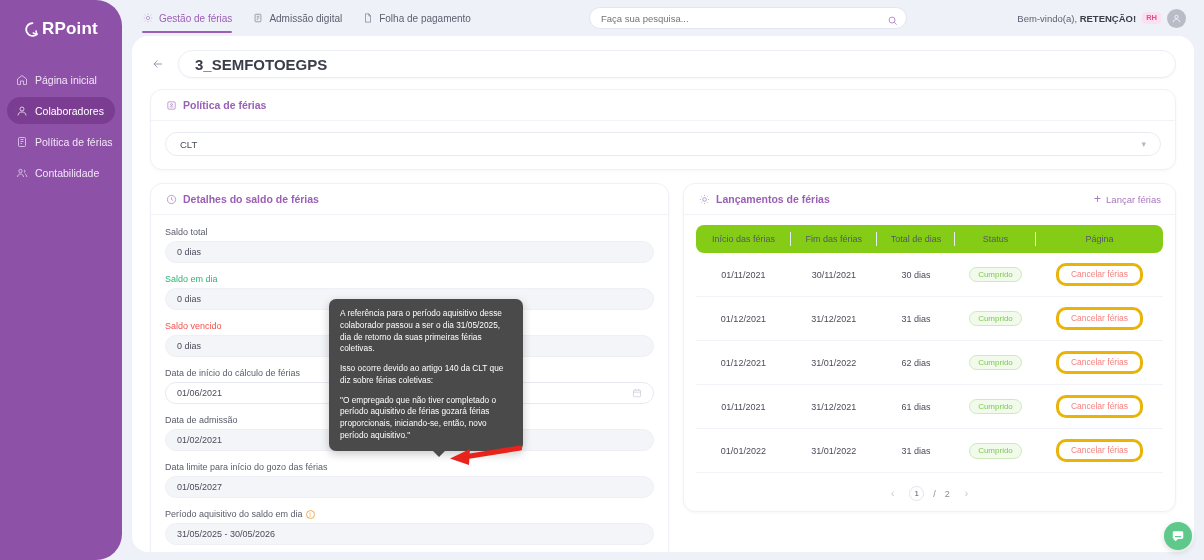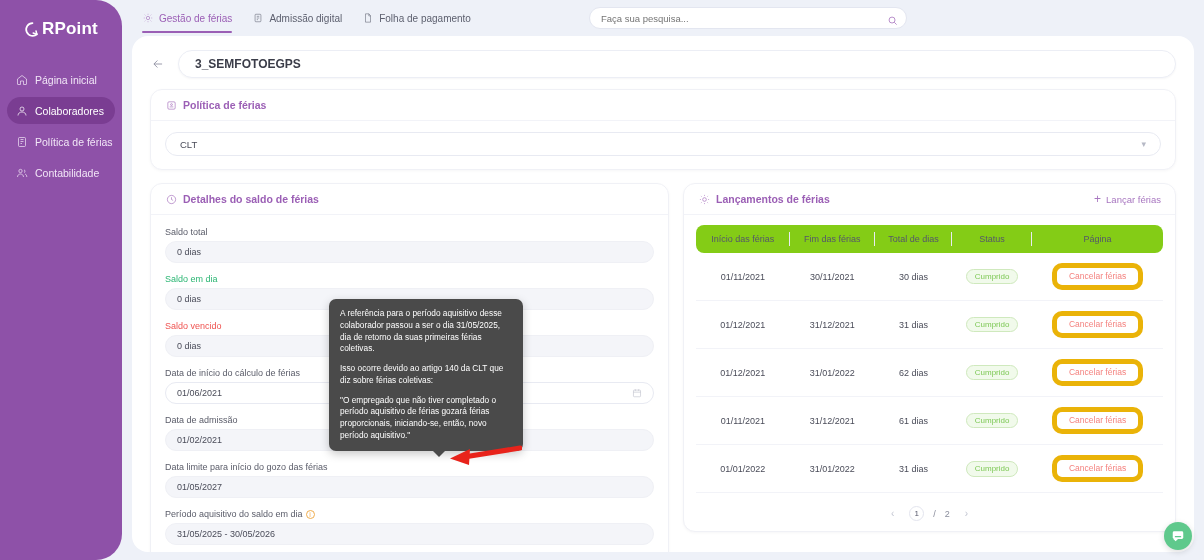--- a/index.html
+++ b/index.html
@@ -96,21 +96,21 @@
   .titlerow { display: flex; align-items: center; gap: 12px; }
   .back-btn {
     width: 16px; height: 16px; color: #8e8fa0; display:flex; align-items:center; justify-content:center;
     cursor: pointer; flex: 0 0 16px;
   }
   .back-btn svg { width: 14px; height: 14px; stroke: currentColor; fill:none; stroke-width:1.5; }
   .title-box {
     flex: 1; height: 28px; border-radius: 14px;
     border: 1px solid #eceef5; background: #ffffff;
     display: flex; align-items: center; padding: 0 16px;
-    font-size: 12px; font-weight: 700; color: #3b3d49;
+    font-size: 15px; font-weight: 700; color: #3b3d49;
     box-shadow: 0 1px 2px rgba(30,30,60,.04);
   }
 
   
   .card {
     border: 1px solid #f0f1f6; border-radius: 12px;
     background: #ffffff; box-shadow: 0 1px 3px rgba(30,30,60,.04);
   }
   .card-head {
     display: flex; align-items: center; gap: 6px;
@@ -190,21 +190,21 @@
     font-size: 9px; color: #4a4c59; text-align: center;
     padding: 10px 4px; border-bottom: 1px solid #f2f3f8;
   }
   .chip-ok {
     display: inline-block; font-size: 8px; color: #7dc855;
     background: #f1faeb; border: 1px solid #cfe9bd;
     border-radius: 9px; padding: 2px 8px; line-height: 1.2;
   }
   .btn-cancel {
     display: inline-block; font-size: 8.5px; color: #f4827f;
-    background: #ffffff; border: 5px solid #eab308;
+    background: #ffffff; border: 3px solid #eab308;
     border-radius: 10px; padding: 3px 12px; cursor: pointer; line-height: 1.3;
   }
   .table-wrap { padding: 10px 12px 0 12px; }
 
   .pager { display: flex; align-items: center; justify-content: center; gap: 9px; padding: 13px 0 10px 0; }
   .pg-arrow { color: #c2c5d1; font-size: 10px; cursor: pointer; padding: 0 6px; }
   .pg-num {
     width: 15px; height: 15px; border-radius: 50%; border: 1px solid #e3e5ee;
     display: flex; align-items: center; justify-content: center;
     font-size: 8px; color: #55576a; cursor: pointer;
@@ -332,20 +332,30 @@
       <div class="search-wrap">
         <input class="search" value="" placeholder="Faça sua pesquisa..." style="">
         <span class="search-ico">
           <svg viewBox="0 0 24 24">
               <circle cx="11" cy="11" r="6.5"></circle>
               <path d="M16 16l5 5"></path>
             </svg>
         </span>
       </div>
 
+      <div class="user">
+        <span class="welcome"><span>Bem-vindo(a), </span><b>RETENÇÃO!</b></span>
+        <span class="badge-rh">RH</span>
+        <span class="avatar">
+          <svg viewBox="0 0 24 24">
+              <circle cx="12" cy="8.5" r="3.5"></circle>
+              <path d="M5 20c0-3.9 3.1-6.5 7-6.5s7 2.6 7 6.5"></path>
+            </svg>
+        </span>
+      </div>
     </div>
 
     <div class="sheet">
 
       <div class="titlerow">
         <span class="back-btn">
           <svg viewBox="0 0 24 24">
               <path d="M19 12H5M11 6l-6 6 6 6"></path>
             </svg>
         </span>

